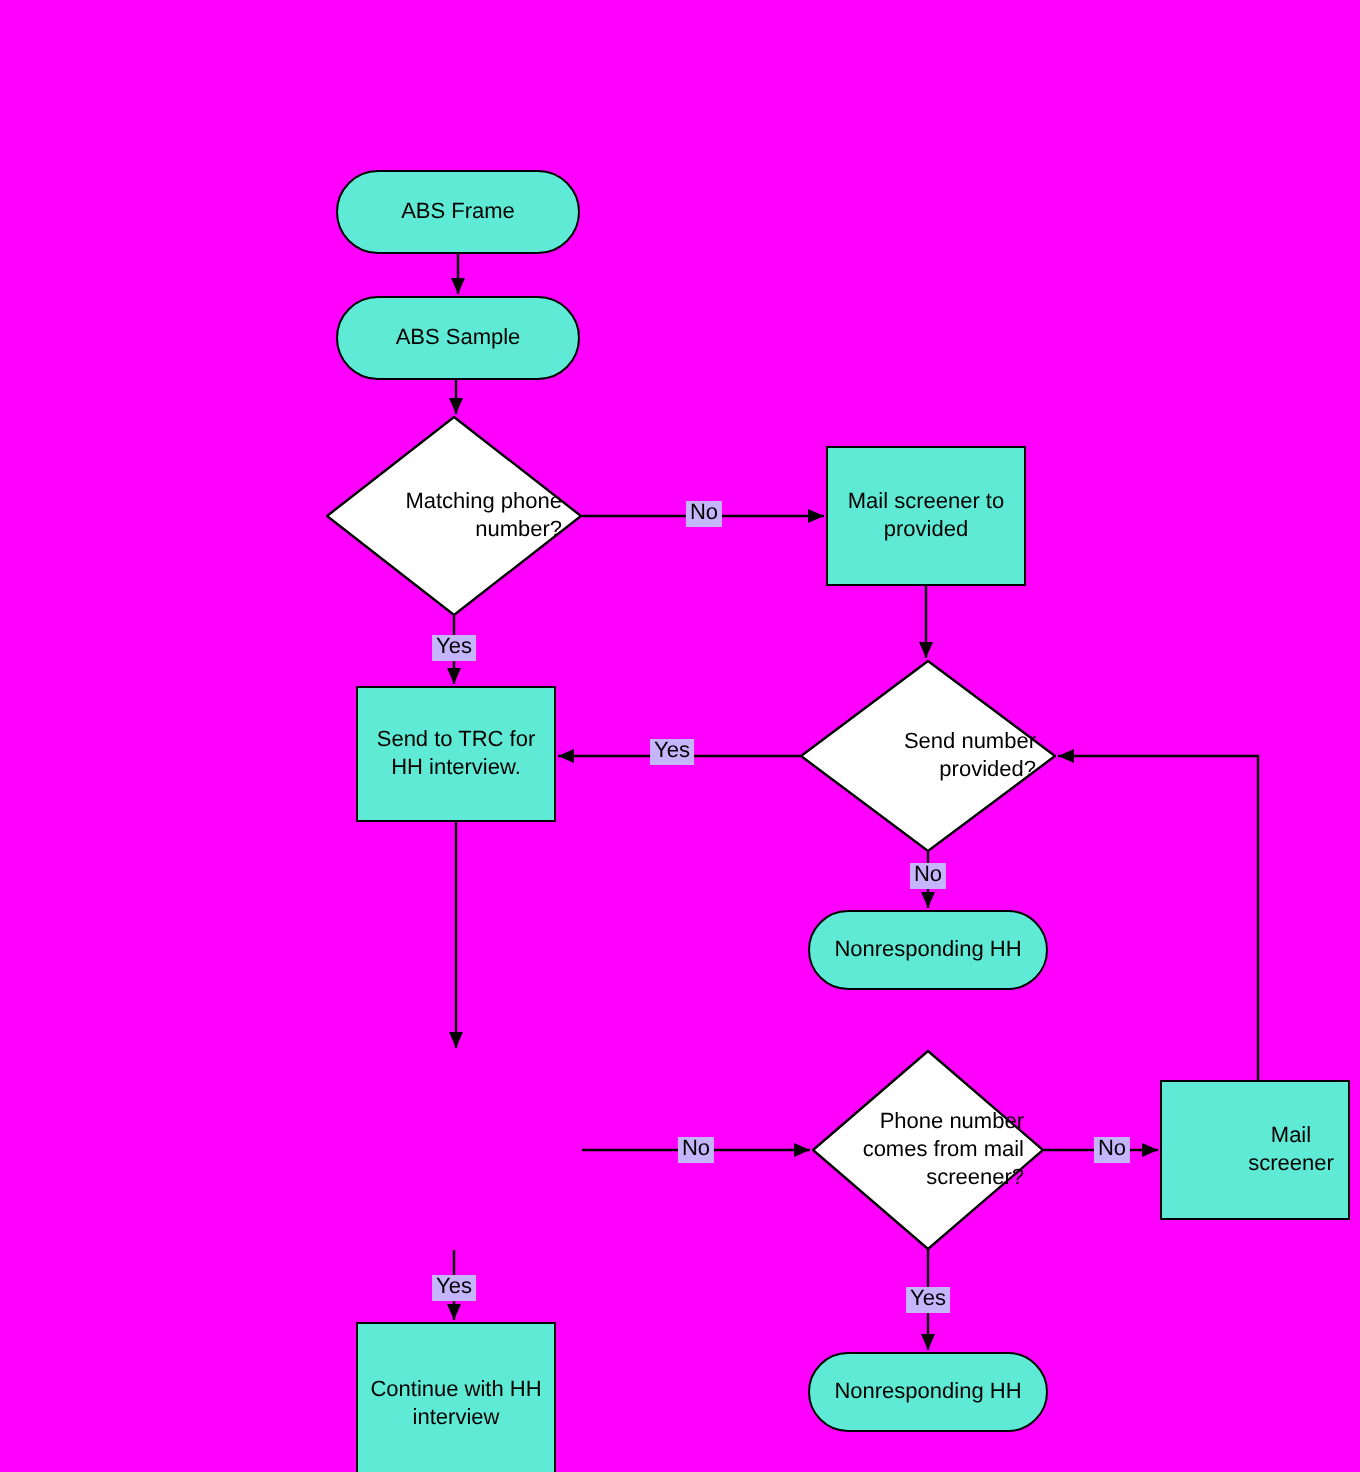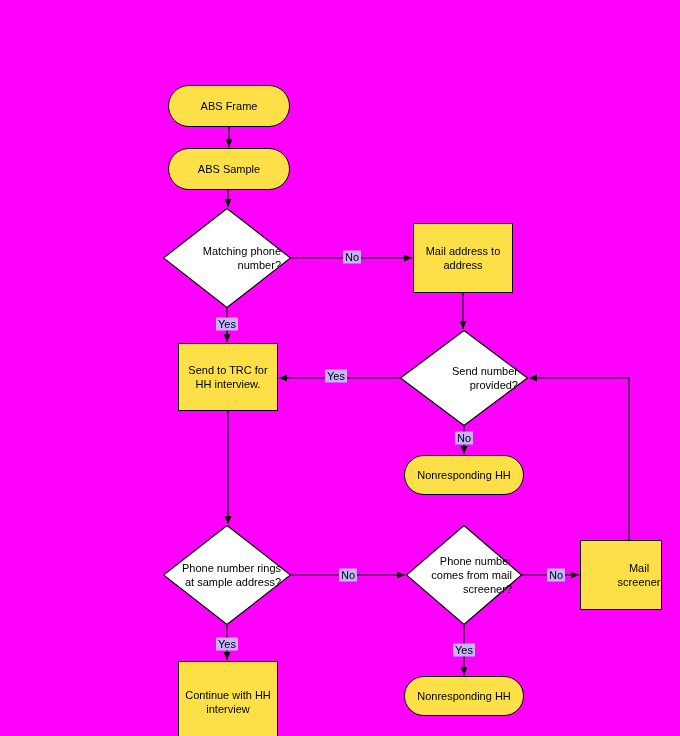--- a/index.html
+++ b/index.html
@@ -11,21 +11,21 @@
   }
   #canvas {
     position:relative;
     width:680px; height:736px;
     background:#FF00FF;
     overflow:hidden;
   }
   
   .node {
     position:absolute;
-    background:#fde047;
+    background:#5eead4;
     border:1px solid #000;
     display:flex; align-items:center; justify-content:center;
     text-align:center;
     font-size:11px; line-height:14px;
     padding:0 4px;
   }
   .terminator { border-radius:21px; }
   .stadium    { border-radius:20px; }
   .diamond-wrap { position:absolute; }
   .diamond-wrap svg { position:absolute; left:0; top:0; display:block; }
@@ -38,21 +38,21 @@
   
   #n-abs-frame      { left:168px; top:85px;  width:122px; height:42px; }
   #n-abs-sample     { left:168px; top:148px; width:122px; height:42px; }
   #d-matching       { left:163px; top:208px; width:128px; height:100px; }
   #n-mail-to-addr   { left:413px; top:223px; width:100px; height:70px; }
   #n-send-trc       { left:178px; top:343px; width:100px; height:68px; }
   #d-provided       { left:400px; top:330px; width:128px; height:96px; }
   #n-nonresp-top    { left:404px; top:455px; width:120px; height:40px; }
   #d-rings          { left:163px; top:525px; width:128px; height:100px; }
   #d-from-mail      { left:406px; top:525px; width:116px; height:100px; }
-  #n-mail-screener  { left:580px; top:540px; width:82px;  height:70px;padding-left:40px; }
+  #n-mail-screener  { left:580px; top:540px; width:95px;  height:70px;padding-left:40px; }
   #n-continue       { left:178px; top:661px; width:100px; height:82px; }
   #n-nonresp-bottom { left:404px; top:676px; width:120px; height:40px; }
   
   #wires { position:absolute; left:0; top:0; pointer-events:none; }
   .wire { stroke:#000; stroke-width:1.2; fill:none; marker-end:url(#arrowhead); }
   
   .edge-label {
     position:absolute;
     transform:translate(-50%,-50%);
     background:#c4b5fd;
@@ -103,44 +103,38 @@
   </div>
 
   <div class="diamond-wrap" id="d-matching">
     <svg width="128" height="100">
       <polygon points="64,0.5 127.5,50 64,99.5 0.5,50" fill="#fff" stroke="#000" stroke-width="1.2"></polygon>
     </svg>
     <div class="diamond-label">Matching phone number?</div>
   </div>
 
   <div class="node" id="n-mail-to-addr">
-    <span>Mail address to address</span>
+    <span>Mail screener to provided</span>
   </div>
 
   <div class="node" id="n-send-trc">
     <span>Send to TRC for HH interview.</span>
   </div>
 
   <div class="diamond-wrap" id="d-provided">
     <svg width="128" height="96">
       <polygon points="64,0.5 127.5,48 64,95.5 0.5,48" fill="#fff" stroke="#000" stroke-width="1.2"></polygon>
     </svg>
     <div class="diamond-label">Send number provided?</div>
   </div>
 
   <div class="node stadium" id="n-nonresp-top">
     <span>Nonresponding HH</span>
   </div>
 
-  <div class="diamond-wrap" id="d-rings">
-    <svg width="128" height="100">
-      <polygon points="64,0.5 127.5,50 64,99.5 0.5,50" fill="#fff" stroke="#000" stroke-width="1.2"></polygon>
-    </svg>
-    <div class="diamond-label">Phone number rings at sample address?</div>
-  </div>
 
   <div class="diamond-wrap" id="d-from-mail">
     <svg width="116" height="100">
       <polygon points="58,0.5 115.5,50 58,99.5 0.5,50" fill="#fff" stroke="#000" stroke-width="1.2"></polygon>
     </svg>
     <div class="diamond-label">Phone number comes from mail screener?</div>
   </div>
 
   <div class="node" id="n-mail-screener">
     <span>Mail screener</span>

